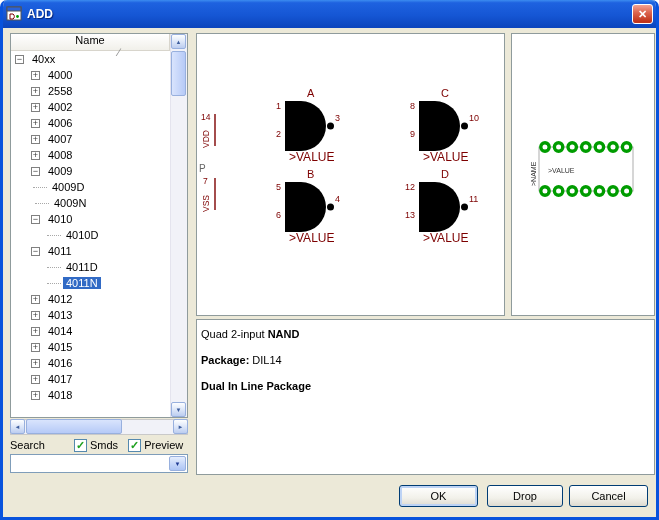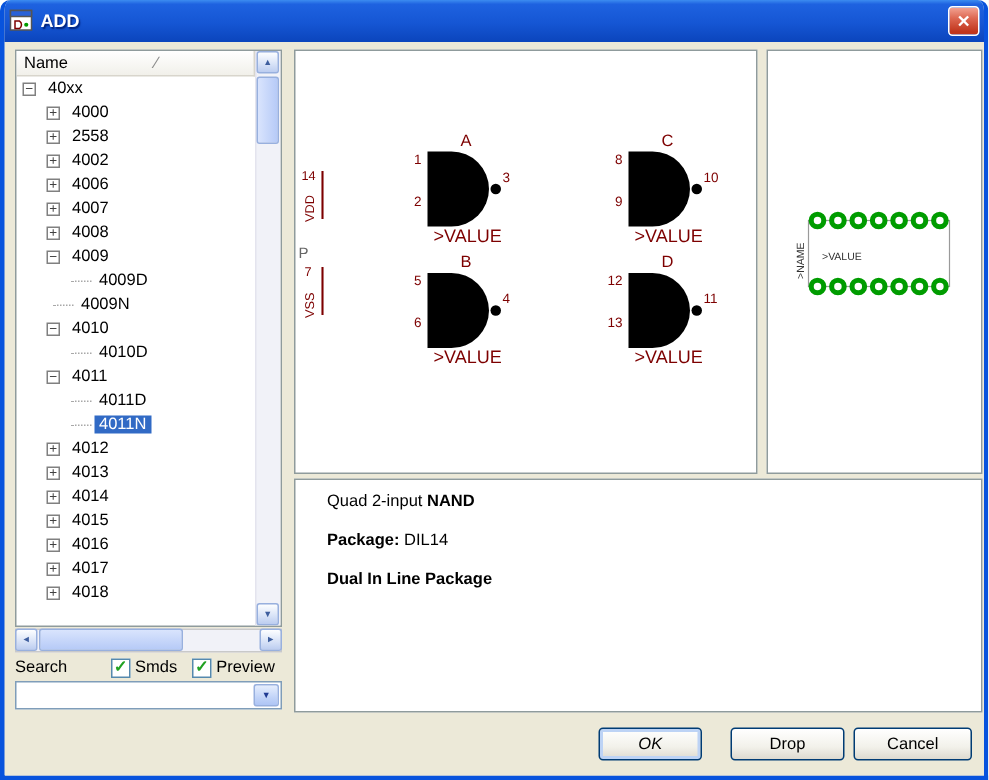--- a/index.html
+++ b/index.html
@@ -25,21 +25,21 @@
     display:flex;align-items:center;justify-content:center;cursor:default;
   }
   .app-icon{width:16px;height:16px;display:block;}
   
   .panel{position:absolute;background:#fff;border:1px solid #8F9B9C;}
   .tree-panel{left:7px;top:33px;width:178px;height:385px;overflow:hidden;}
   .tree-header{
     position:absolute;left:0;top:0;height:17px;width:calc(100% - 17px);
     background:linear-gradient(180deg,#ffffff,#f1f0ea);
     border-bottom:1px solid #d8d5cc;border-right:1px solid #d8d5cc;
-    display:flex;align-items:center;padding:0 5px;
+    display:flex;align-items:center;padding:0 5px;flex-direction:column;
   }
   .sort{color:#8a8a8a;margin-left:58px;}
   .tree-list{position:absolute;left:0;top:17px;right:17px;bottom:0;overflow:hidden;}
   .tree-row{display:flex;align-items:center;height:16px;white-space:nowrap;}
   .tbox{
     width:9px;height:9px;border:1px solid #808080;background:#fff;color:#404040;
     font-size:9px;line-height:7px;text-align:center;margin-right:5px;flex:0 0 9px;
   }
   .tconn{width:14px;height:0;border-bottom:1px dotted #a8a8a8;margin-right:2px;flex:0 0 14px;}
   .tlabel{padding:0 3px;}
@@ -66,40 +66,40 @@
   .combo-field{position:absolute;left:2px;top:2px;right:20px;bottom:2px;}
   .combo-btn{
     position:absolute;right:1px;top:1px;bottom:1px;width:17px;
     background:linear-gradient(180deg,#E6EEFD,#C2D4F8 60%,#AEC5F5);
     border:1px solid #98B0DE;border-radius:2px;color:#1F3A93;font-size:6px;
     display:flex;align-items:center;justify-content:center;
   }
   
   .sym-panel{left:193px;top:33px;width:309px;height:283px;}
   .pkg-panel{left:508px;top:33px;width:144px;height:283px;}
-  .desc-panel{left:193px;top:319px;width:459px;height:156px;padding:8px 21px;font-size:11px;}
+  .desc-panel{left:193px;top:319px;width:459px;height:156px;padding:8px 4px;font-size:11px;}
   .desc-line{margin-bottom:14px;}
   .pwr-line{stroke:var(--sch);stroke-width:1.4px;}
   text.pin{font-size:9px;fill:var(--sch);font-family:"Liberation Sans",sans-serif;}
   text.gletter{font-size:11px;fill:var(--sch);font-family:"Liberation Sans",sans-serif;}
   text.gvalue{font-size:12px;fill:var(--sch);font-family:"Liberation Sans",sans-serif;}
   text.pwr{font-size:8.5px;fill:var(--sch);font-family:"Liberation Sans",sans-serif;}
   text.pwr-name{font-size:10px;fill:#666;font-family:"Liberation Sans",sans-serif;}
   text.pkg-text{font-size:7px;fill:#333;font-family:"Liberation Sans",sans-serif;}
   .pad{stroke:var(--pad);stroke-width:3.4px;fill:#fff;}
   .pkg-outline{stroke:#9a9a9a;stroke-width:0.8px;fill:none;}
   
   .btn{
     position:absolute;top:485px;height:22px;
     border:1px solid #003C74;border-radius:3px;
     background:linear-gradient(180deg,#FFFFFF,#F2F1EA 60%,#DDDAD0);
     font-size:11px;font-family:"Liberation Sans",sans-serif;
     display:flex;align-items:center;justify-content:center;
   }
-  .btn-ok{left:396px;width:69px;box-shadow:inset 0 0 0 2px #BDD3F5;font-style:italic;}
+  .btn-ok{left:396px;width:79px;box-shadow:inset 0 0 0 2px #BDD3F5;}
   .btn-drop{left:484px;width:76px;}
   .btn-cancel{left:566px;width:79px;}
 </style>
 </head>
 <body>
 
 <div class="window">
 
   <div class="titlebar">
     <svg class="app-icon" viewBox="0 0 16 16">
@@ -145,21 +145,21 @@
           <span class="tlabel">4007</span>
         </div>
         <div class="tree-row" style="padding-left: 20px;">
           <span class="tbox">+</span>
           <span class="tlabel">4008</span>
         </div>
         <div class="tree-row" style="padding-left: 20px;">
           <span class="tbox">−</span>
           <span class="tlabel">4009</span>
         </div>
-        <div class="tree-row" style="padding-left: 36px;">
+        <div class="tree-row" style="padding-left: 22px;">
           <span class="tconn"></span>
           <span class="tlabel">4009D</span>
         </div>
         <div class="tree-row" style="padding-left: 24px;">
           <span class="tconn"></span>
           <span class="tlabel">4009N</span>
         </div>
         <div class="tree-row" style="padding-left: 20px;">
           <span class="tbox">−</span>
           <span class="tlabel">4010</span>

